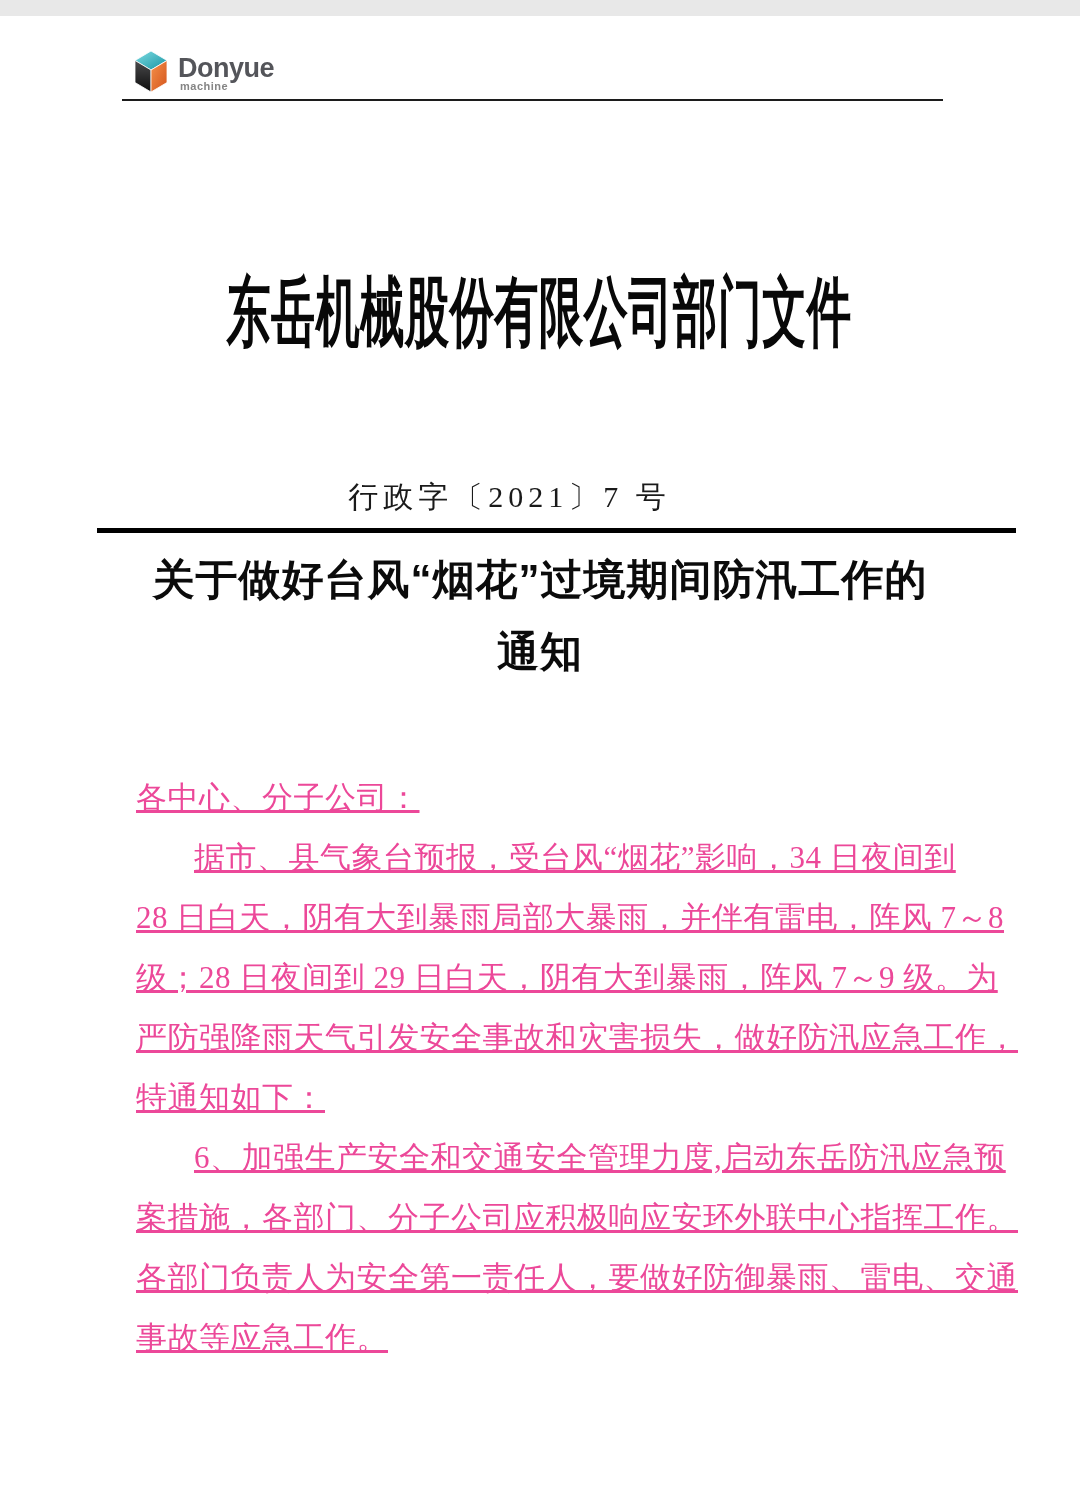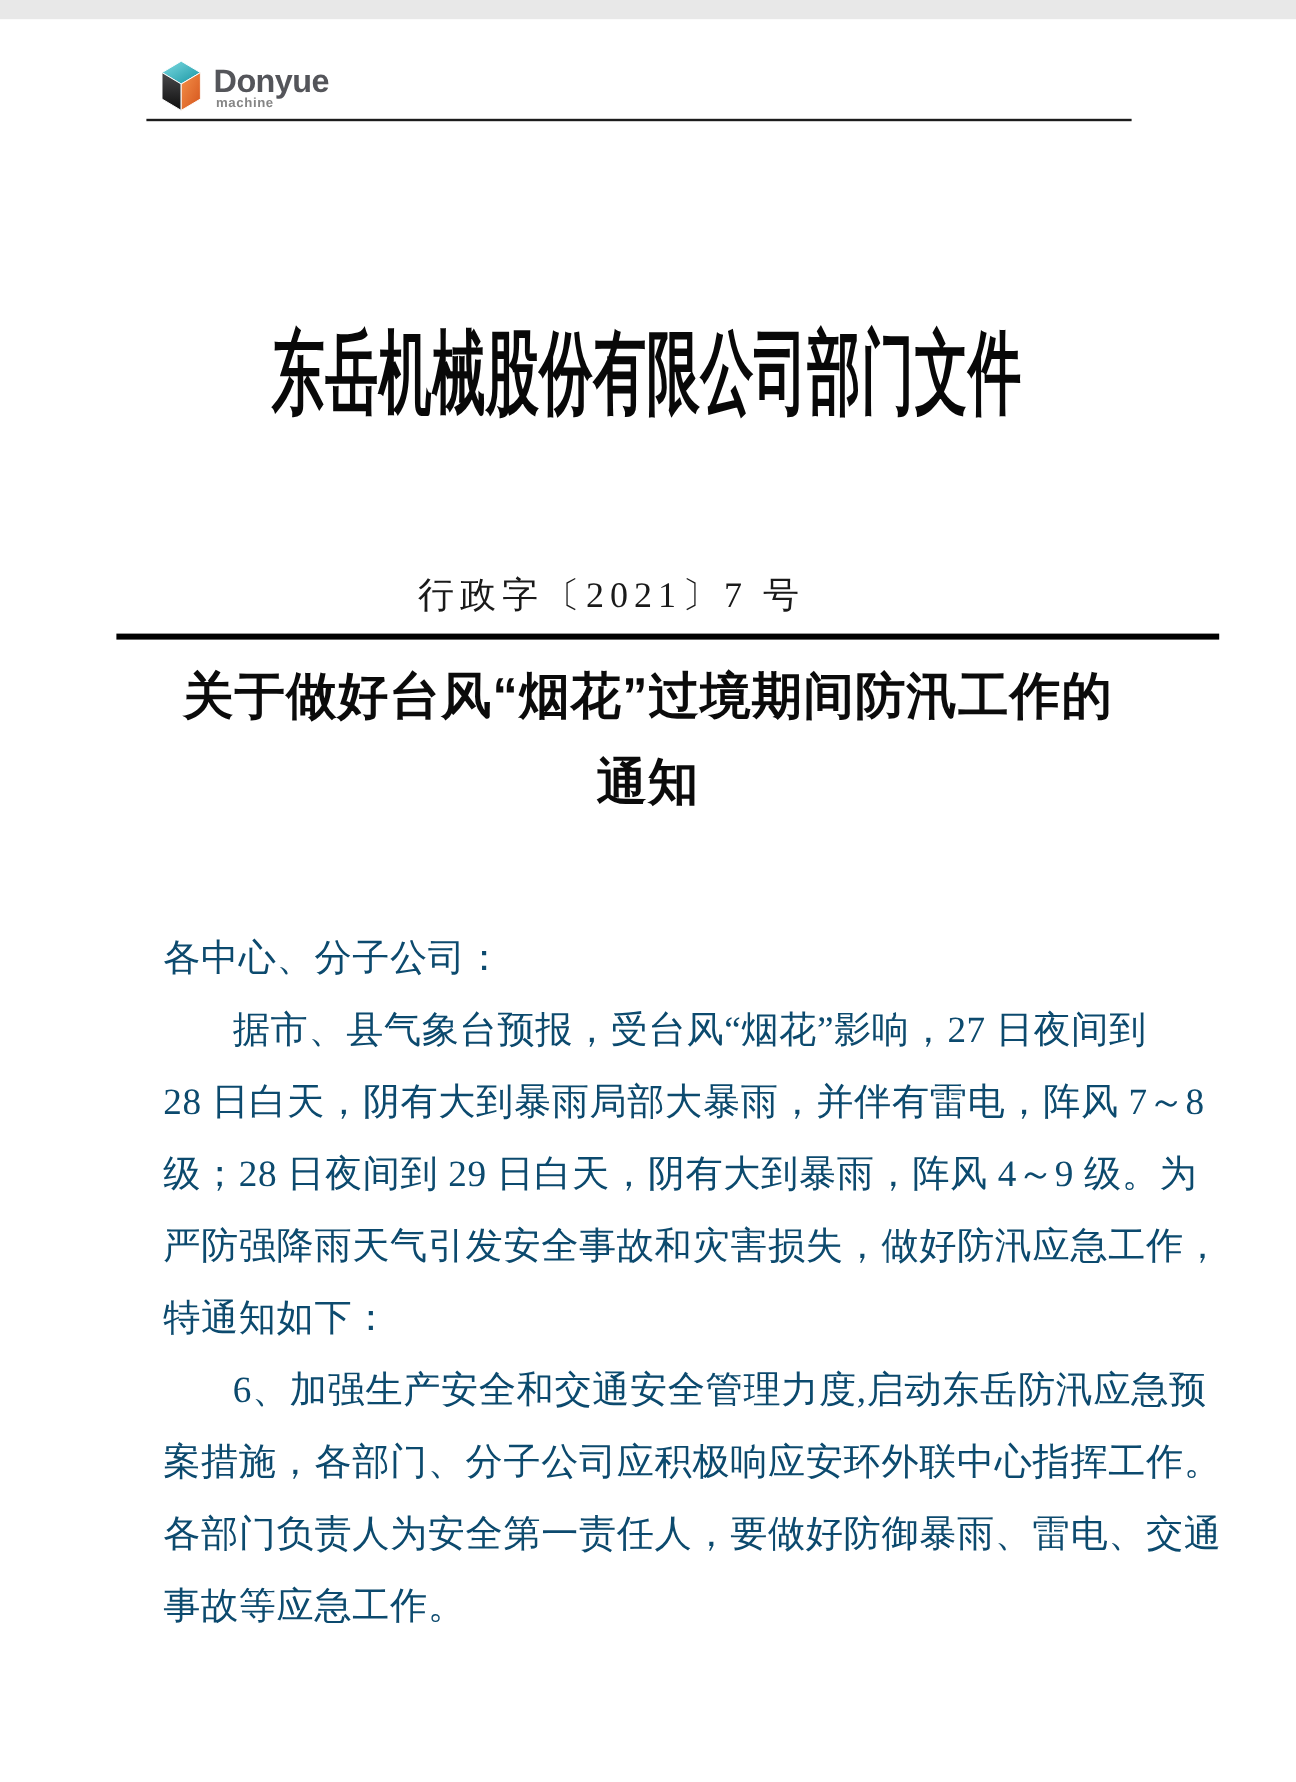--- a/index.html
+++ b/index.html
@@ -71,22 +71,23 @@
     position: absolute; left: 0; top: 528px; width: 1080px;
     text-align: center;
     font-family: "Liberation Sans", "DejaVu Sans", sans-serif;
     font-size: 42px; font-weight: 700; color: #0b0b0b;
     line-height: 72px; letter-spacing: 1px;
   }
 
   
   .body-block {
     position: absolute; left: 136px; top: 752px; width: 815px;
-    font-size: 31px; line-height: 60px; color: #0c4a6e;
+    font-size: 31px; line-height: 60px; color: #ec4899;
     letter-spacing: 0.5px;
+    text-decoration: underline;
   }
   .body-line { height: 60px; white-space: nowrap; }
   .body-line.indent { padding-left: 58px; }
 </style>
 </head>
 <body>
 
 <div class="page">
 
   <div class="logo-group">
@@ -122,23 +123,23 @@
   <div class="doc-number">行政字〔2021〕7 号</div>
   <div class="thick-rule"></div>
 
   <div class="notice-title">
     <div>关于做好台风“烟花”过境期间防汛工作的</div>
     <div>通知</div>
   </div>
 
   <div class="body-block">
     <div class="body-line">各中心、分子公司：</div>
-    <div class="body-line indent">据市、县气象台预报，受台风“烟花”影响，27 日夜间到</div>
+    <div class="body-line indent">据市、县气象台预报，受台风“烟花”影响，34 日夜间到</div>
     <div class="body-line">28 日白天，阴有大到暴雨局部大暴雨，并伴有雷电，阵风 7～8</div>
-    <div class="body-line">级；28 日夜间到 29 日白天，阴有大到暴雨，阵风 4～9 级。为</div>
+    <div class="body-line">级；28 日夜间到 29 日白天，阴有大到暴雨，阵风 7～9 级。为</div>
     <div class="body-line">严防强降雨天气引发安全事故和灾害损失，做好防汛应急工作，</div>
     <div class="body-line">特通知如下：</div>
     <div class="body-line indent">6、加强生产安全和交通安全管理力度,启动东岳防汛应急预</div>
     <div class="body-line">案措施，各部门、分子公司应积极响应安环外联中心指挥工作。</div>
     <div class="body-line">各部门负责人为安全第一责任人，要做好防御暴雨、雷电、交通</div>
     <div class="body-line">事故等应急工作。</div>
   </div>
 
 </div>
 

